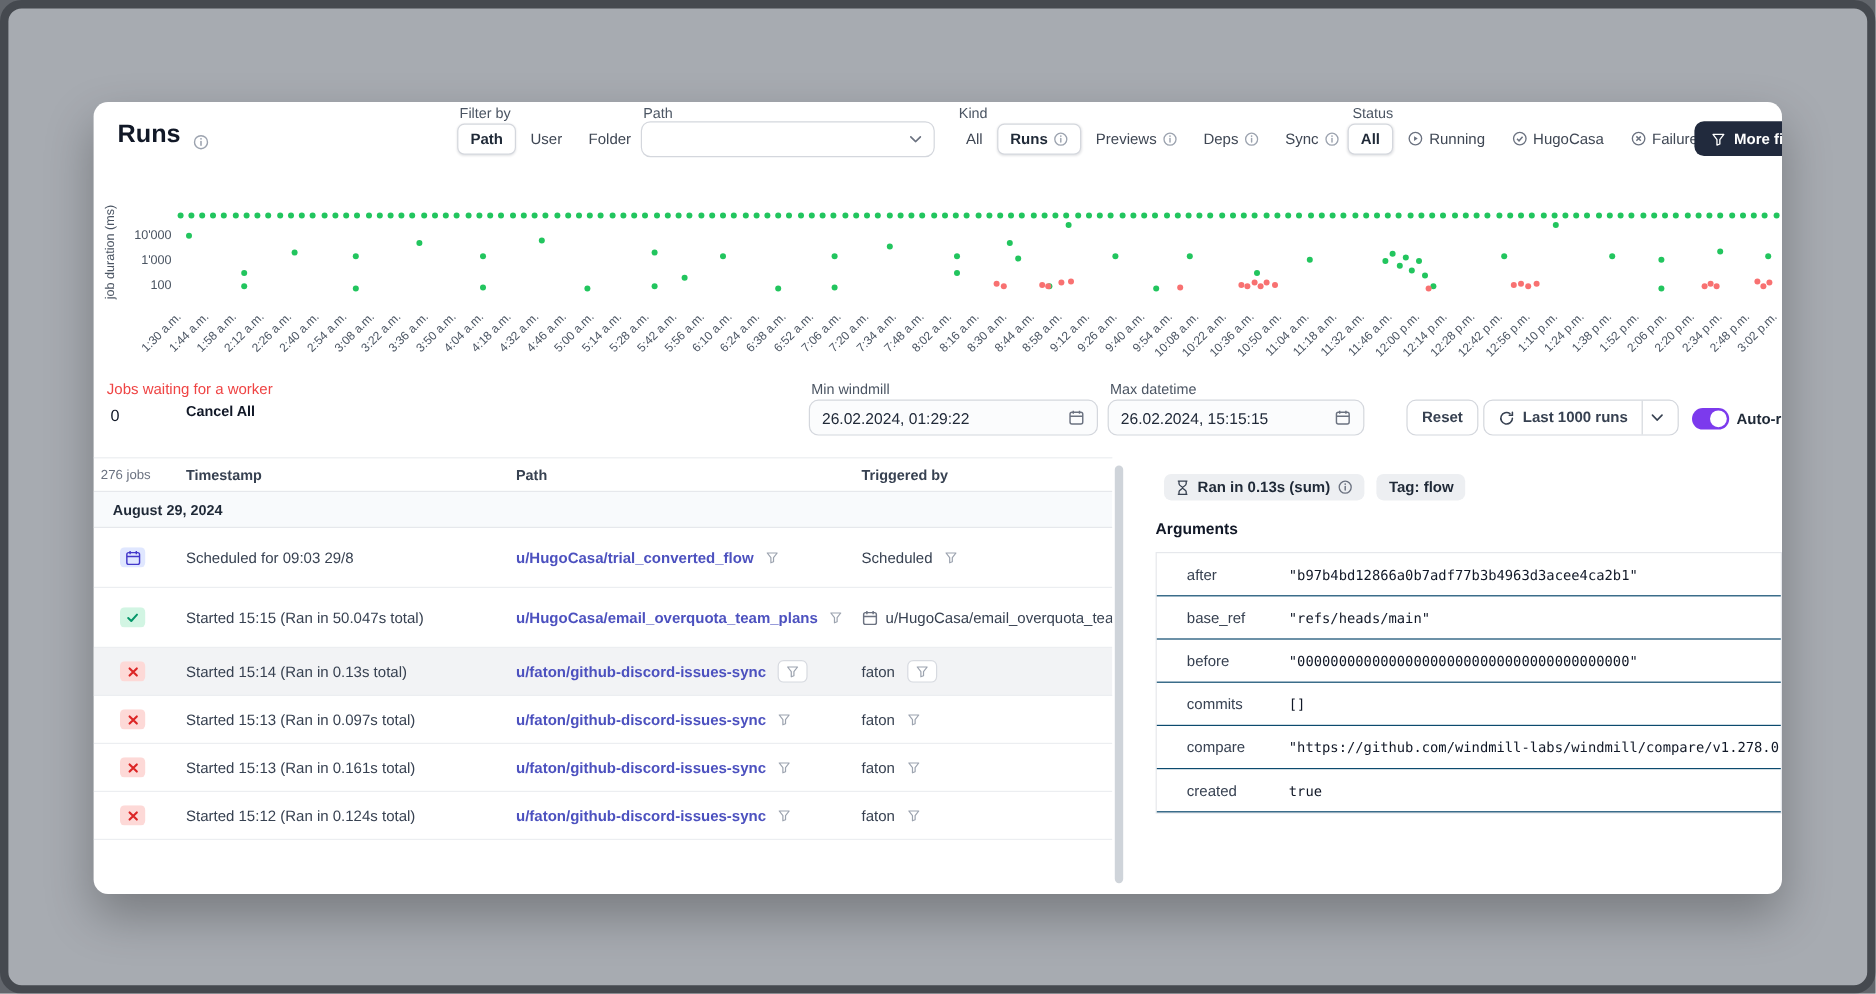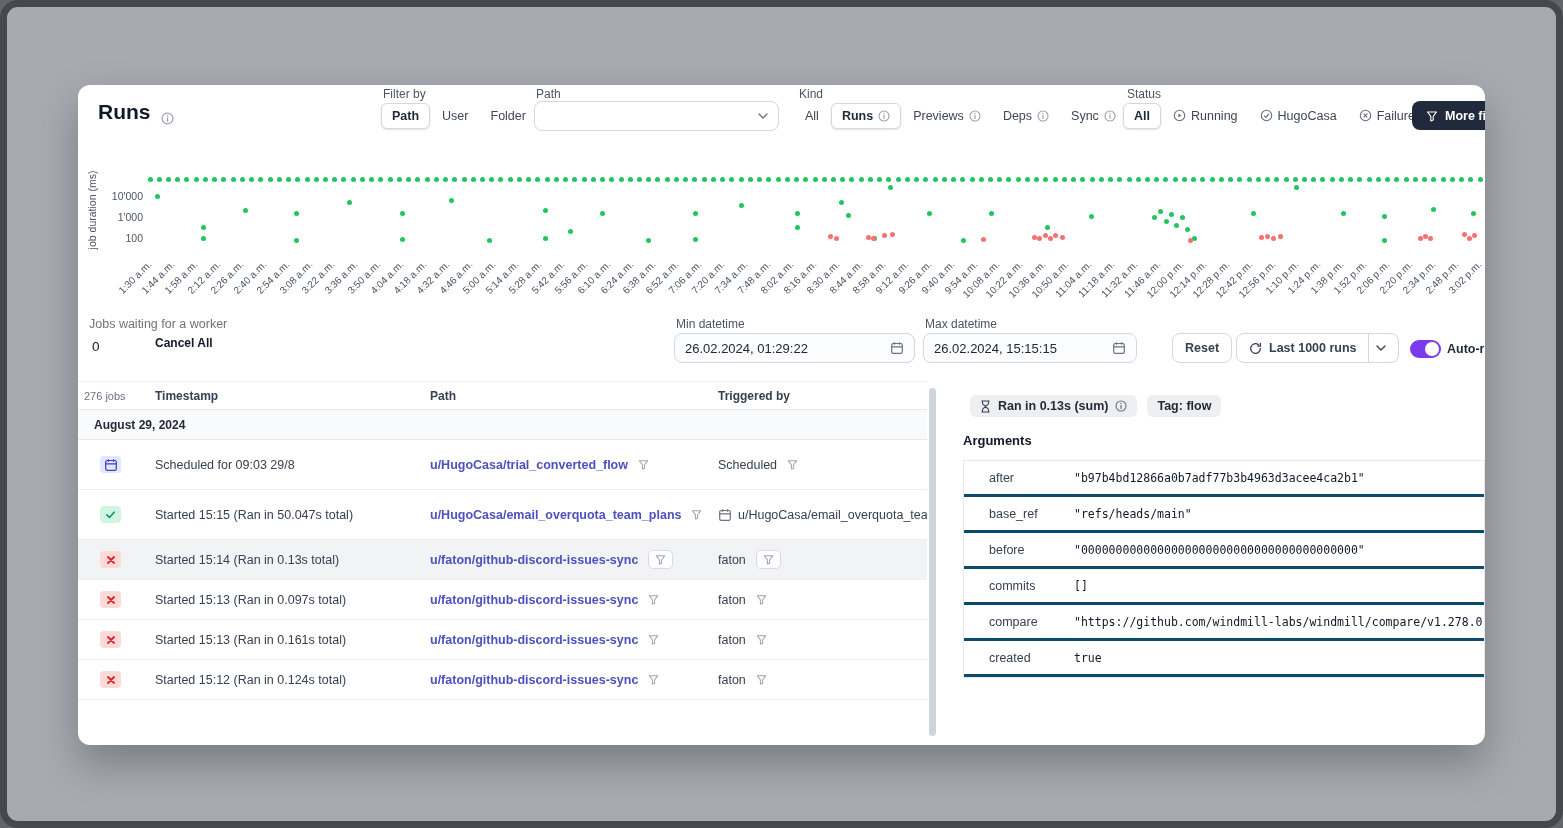--- a/index.html
+++ b/index.html
@@ -23,21 +23,21 @@
 
   
   .chart{position:absolute;left:0;top:0;width:1407px;height:232px;}
   .ylabel{position:absolute;left:-31px;top:119px;width:90px;text-align:center;transform:rotate(-90deg);font-size:10.5px;color:#4b5563;}
   .ytick{position:absolute;left:15px;width:50px;text-align:right;font-size:10.5px;color:#4b5563;}
   .xlabel{position:absolute;width:62px;height:12px;text-align:right;transform:rotate(-45deg);transform-origin:100% 50%;
           font-size:10px;color:#4b5563;white-space:nowrap;}
   .dot{position:absolute;width:5px;height:5px;border-radius:50%;}
 
   
-  .wlabel{position:absolute;left:11px;top:232px;font-size:12.5px;color:#737373;}
+  .wlabel{position:absolute;left:11px;top:232px;font-size:12.5px;color:#ef4444;}
   .wcount{position:absolute;left:14px;top:254px;font-size:13.5px;color:#111827;}
   .cancelall{position:absolute;left:77px;top:251px;background:none;border:none;font-family:inherit;font-size:12px;font-weight:700;color:#111827;cursor:pointer;}
   .flabel2{position:absolute;top:232px;font-size:12px;color:#4b5563;}
   .dtinput{position:absolute;top:248px;height:30px;background:#fbfcfd;border:1px solid #d4d7dd;border-radius:8px;
            display:flex;align-items:center;justify-content:space-between;padding:0 10px;font-size:13px;color:#202938;}
   .btn{position:absolute;top:248px;height:30px;background:#fff;border:1px solid #d4d7dd;border-radius:8px;
        display:inline-flex;align-items:center;font-weight:600;font-size:12.5px;color:#374151;padding:0 12px;font-family:inherit;gap:7px;}
   .lastruns .divider{width:1px;height:28px;background:#d4d7dd;margin:0 0 0 4px;}
   .toggle{position:absolute;left:1332px;top:255px;width:31px;height:18px;border-radius:10px;}
   .knob{position:absolute;right:2px;top:2px;width:14px;height:14px;background:#fff;border-radius:50%;}
@@ -73,21 +73,21 @@
   .dbadges{display:flex;gap:10px;margin-left:7px;}
   .dbadge{display:inline-flex;align-items:center;gap:7px;background:#edeff2;border-radius:6px;padding:4px 10px;
           font-size:12.5px;font-weight:600;color:#1f2937;white-space:nowrap;}
   .idline{margin-top:13px;font-size:13.5px;white-space:nowrap;}
   .idlabel{font-weight:700;color:#1f2937;}
   .idval{color:var(--idcol,#6366f1);margin-left:4px;}
   .argt{margin-top:16px;font-size:13px;font-weight:700;color:#111827;}
   .atable{margin-top:12px;width:522px;border:1px solid #e6e8ec;}
   .ahead{display:grid;grid-template-columns:110px 1fr;height:30px;align-items:center;background:#f9fafb;border-bottom:1px solid #e6e8ec;
          font-size:12px;font-weight:700;color:#374151;}
-  .arow{display:grid;grid-template-columns:110px 1fr;height:36px;align-items:center;border-bottom:3px solid #0c4a6e;}
+  .arow{display:grid;grid-template-columns:110px 1fr;height:36px;align-items:center;border-bottom:1px solid #0c4a6e;}
   .ak{padding-left:25px;font-size:12.5px;color:#374151;white-space:nowrap;}
   .av{font-family:"DejaVu Sans Mono",monospace;font-size:11.5px;color:#111827;white-space:nowrap;overflow:hidden;}
   .ahead .av{font-family:"Liberation Sans",sans-serif;font-size:12px;}
 </style>
 </head>
 <body>
 
 <div class="frame">
   <div class="card">
 
@@ -484,21 +484,21 @@
         <div class="xlabel" style="left: 1271.21px; top: 172px;">2:20 p.m.</div>
         <div class="xlabel" style="left: 1294.14px; top: 172px;">2:34 p.m.</div>
         <div class="xlabel" style="left: 1317.07px; top: 172px;">2:48 p.m.</div>
         <div class="xlabel" style="left: 1340px; top: 172px;">3:02 p.m.</div>
       </div>
 
     <div class="wlabel">Jobs waiting for a worker</div>
     <div class="wcount">0</div>
     <button class="cancelall">Cancel All</button>
 
-    <div class="flabel2" style="left:598px">Min datetime</div>
+    <div class="flabel2" style="left:598px">Min windmill</div>
     <div class="dtinput" style="left:596px;width:241px">
       <span>26.02.2024, 01:29:22</span>
       <span class="icn">
         <svg width="14" height="14" viewBox="0 0 14 14" fill="none">
             <rect x="1.7" y="2.5" width="10.6" height="9.8" rx="1.6" stroke="#6b7280" stroke-width="1.2"></rect>
             <path d="M1.7 5.8h10.6M4.4 1.2v2.6M9.6 1.2v2.6" stroke="#6b7280" stroke-width="1.2"></path>
           </svg>
       </span>
     </div>
 

